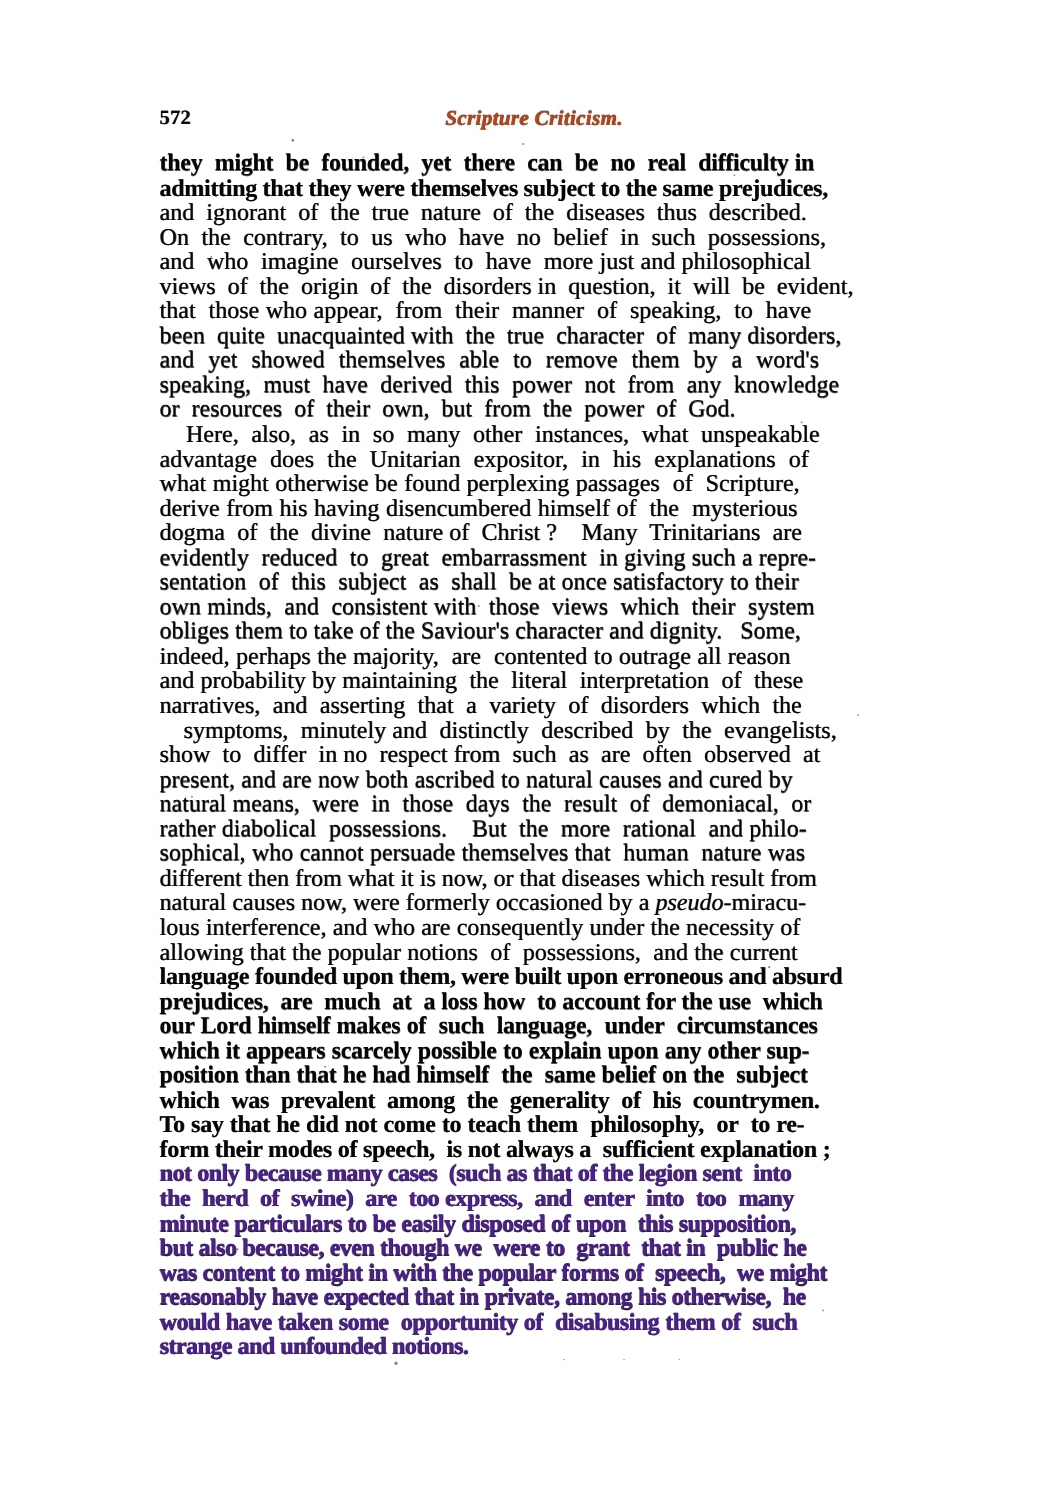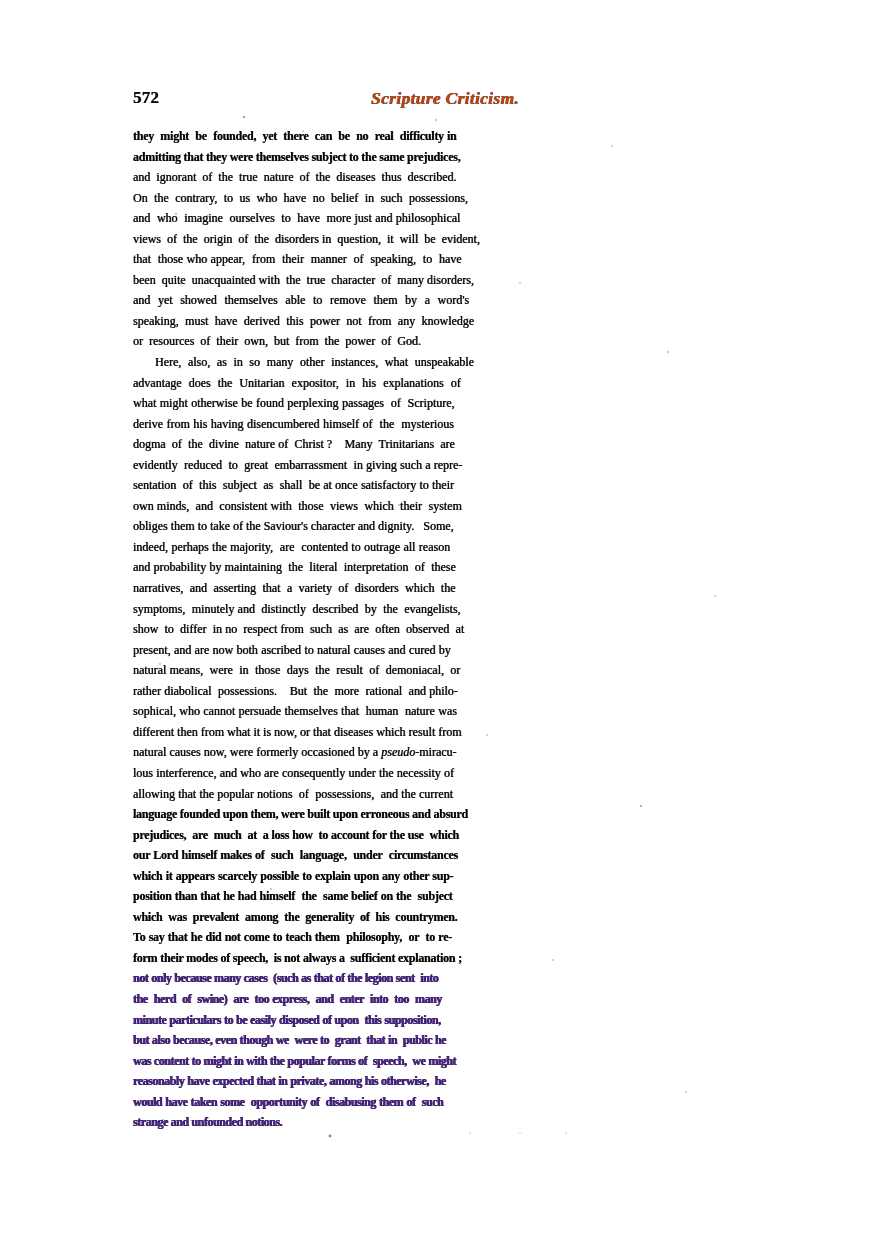--- a/index.html
+++ b/index.html
@@ -62,21 +62,21 @@
     position: absolute;
     left: 133px;
     top: 126px;
     width: 626px;
   }
 
   .tline {
     display: block;
     height: 20.55px;
     line-height: 20.55px;
-    font-size: 12px;
+    font-size: 20px;
     white-space: pre;
     color: #0b0b0b;
     letter-spacing: 0px;
     text-shadow: 0.35px 0.25px 0 rgba(0,0,0,0.45), -0.3px 0.2px 0 rgba(0,0,0,0.25);
   }
 
   
   .tline i {
     font-style: italic;
   }
@@ -138,21 +138,21 @@
         <span class="tline ink1" style="word-spacing: 0.4px;">what might otherwise be found perplexing passages  of  Scripture,</span>
         <span class="tline ink1" style="word-spacing: 0.5px;">derive from his having disencumbered himself of  the  mysterious</span>
         <span class="tline ink1" style="word-spacing: 0.1px;">dogma  of  the  divine  nature of  Christ ?    Many  Trinitarians  are</span>
         <span class="tline ink1" style="word-spacing: 0.2px;">evidently  reduced  to  great  embarrassment  in giving such a repre-</span>
         <span class="tline ink1" style="word-spacing: 0.2px;">sentation  of  this  subject  as  shall  be at once satisfactory to their</span>
         <span class="tline ink1" style="word-spacing: 0.2px;">own minds,  and  consistent with  those  views  which  their  system</span>
         <span class="tline ink1">obliges them to take of the Saviour's character and dignity.   Some,</span>
         <span class="tline ink1" style="word-spacing: 0.4px;">indeed, perhaps the majority,  are  contented to outrage all reason</span>
         <span class="tline ink1" style="word-spacing: 0.2px;">and probability by maintaining  the  literal  interpretation  of  these</span>
         <span class="tline ink1" style="word-spacing: 0.2px;">narratives,  and  asserting  that  a  variety  of  disorders  which  the</span>
-        <span class="tline ink1" style="word-spacing: 0.2px;">symptoms,  minutely and  distinctly  described  by  the  evangelists,</span>
+        <span class="tline ink1" style="word-spacing: 0.2px; margin-left: 20px;">symptoms,  minutely and  distinctly  described  by  the  evangelists,</span>
         <span class="tline ink1" style="word-spacing: 0.1px;">show  to  differ  in no  respect from  such  as  are  often  observed  at</span>
         <span class="tline ink1" style="word-spacing: 0.3px;">present, and are now both ascribed to natural causes and cured by</span>
         <span class="tline ink1" style="word-spacing: 0.2px;">natural means,  were  in  those  days  the  result  of  demoniacal,  or</span>
         <span class="tline ink1" style="word-spacing: 0.2px;">rather diabolical  possessions.    But  the  more  rational  and philo-</span>
         <span class="tline ink1" style="word-spacing: 0.3px;">sophical, who cannot persuade themselves that  human  nature was</span>
         <span class="tline ink1">different then from what it is now, or that diseases which result from</span>
         <span class="tline ink1" style="word-spacing: 0.1px;">natural causes now, were formerly occasioned by a <i>pseudo</i>-miracu-</span>
         <span class="tline ink1" style="word-spacing: 0.2px;">lous interference, and who are consequently under the necessity of</span>
         <span class="tline ink1" style="word-spacing: 0.2px;">allowing that the popular notions  of  possessions,  and the current</span>
         <span class="tline ink2">language founded upon them, were built upon erroneous and absurd</span>

